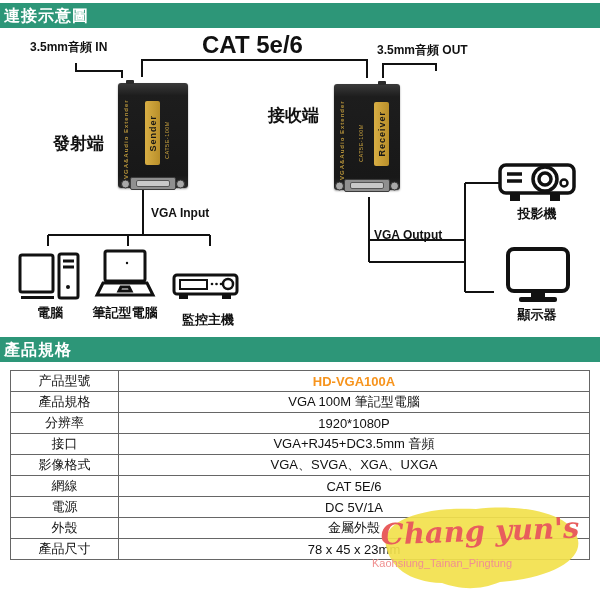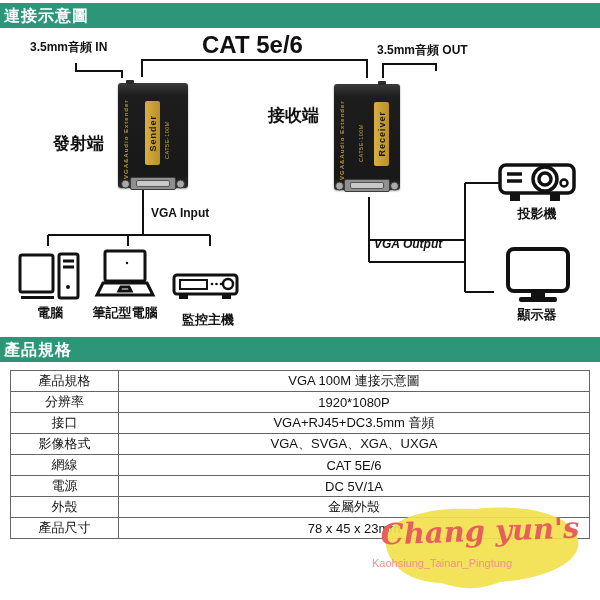--- a/index.html
+++ b/index.html
@@ -72,21 +72,21 @@
       <path d="M369 197 L369 262 M369 240 L465 240 M369 262 L465 262 M465 183 L465 292 M465 183 L499 183 M465 292 L494 292"></path>
     </g>
   </svg>
 
   <div class="lbl lbl-med" style="left:30px;top:39px;">3.5mm音頻 IN</div>
   <div class="lbl lbl-big" style="left:202px;top:31px;">CAT 5e/6</div>
   <div class="lbl lbl-med" style="left:377px;top:42px;">3.5mm音頻 OUT</div>
   <div class="lbl lbl-side" style="left:53px;top:104px;margin-top:28px;">發射端</div>
   <div class="lbl lbl-side" style="left:268px;top:104px;text-align:center;">接收端</div>
   <div class="lbl lbl-med" style="left:151px;top:206px;">VGA Input</div>
-  <div class="lbl lbl-med" style="left:374px;top:237px;font-style:italic;">VGA Output</div>
+  <div class="lbl lbl-med" style="left:374px;top:228px;">VGA Output</div>
 
   <div class="device" style="left:118px;top:83px;width:70px;height:105px;">
     <div class="audio-nub" style="left:8px;"></div>
     <div class="dev-brand vtext">VGA&amp;Audio Extender</div>
     <div class="dev-label" style="left:27px;top:18px;">
       <span class="vtext">Sender</span>
     </div>
     <div class="dev-model vtext" style="left:46px;top:16px;">CAT5E-100M</div>
     <div class="vga-conn">
       <div class="port"></div>
@@ -162,22 +162,26 @@
   <div class="lbl lbl-icon" style="left:506px;top:205px;width:62px;text-align:center;">投影機</div>
   <div class="lbl lbl-icon" style="left:506px;top:306px;width:62px;">顯示器</div>
 
   <div class="section-bar" style="top:337px;">
     <div class="bar-text">產品規格</div>
   </div>
 
   <table id="spec-table">
     <tbody>
       <tr>
+        <td class="c1">产品型號</td>
+        <td class="highlight">HD-VGA100A</td>
+      </tr>
+      <tr>
         <td class="c1">產品規格</td>
-        <td>VGA 100M 連接示意圖</td>
+        <td>VGA 100M 筆記型電腦</td>
       </tr>
       <tr>
         <td class="c1">分辨率</td>
         <td>1920*1080P</td>
       </tr>
       <tr>
         <td class="c1">接口</td>
         <td>VGA+RJ45+DC3.5mm 音頻</td>
       </tr>
       <tr>

